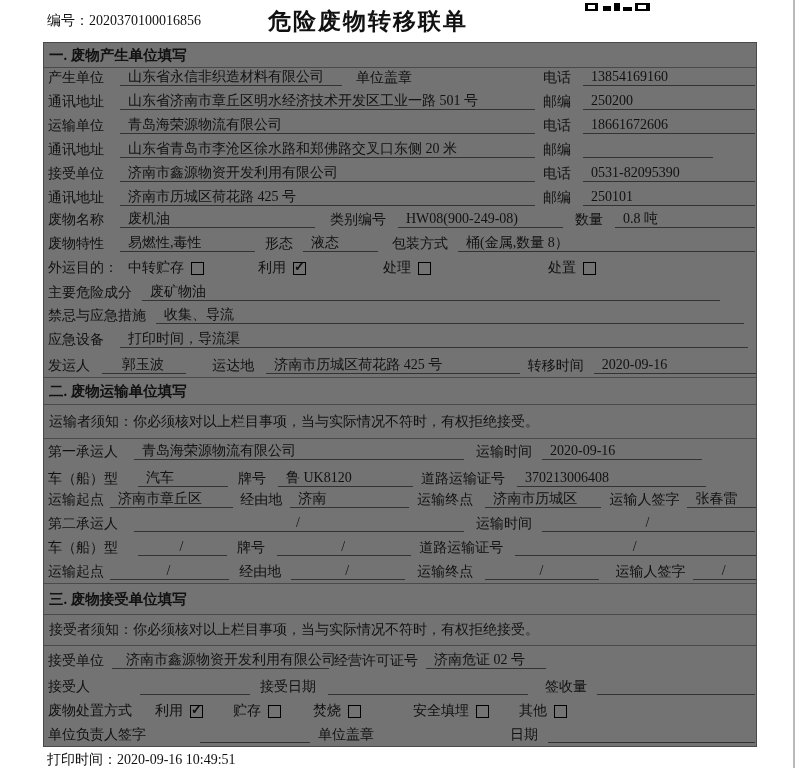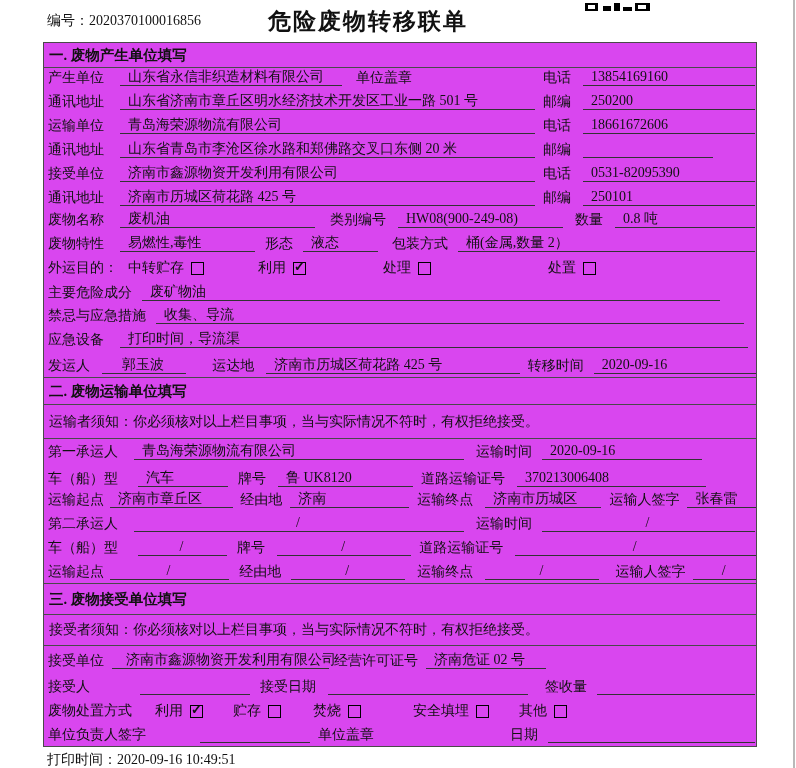--- a/index.html
+++ b/index.html
@@ -5,21 +5,21 @@
   html,body{margin:0;padding:0;background:#fff;}
   .page{position:relative;width:796px;height:768px;background:#fff;overflow:hidden;
         font-family:"Liberation Serif","DejaVu Serif",serif;color:#111;font-size:14px;}
   .page-edge{position:absolute;top:0;right:1px;width:2px;height:768px;background:#b9b9b9;}
   .qr{position:absolute;left:585px;top:0;width:66px;height:9px;}
   .topbar{position:relative;height:42px;}
   .serial{position:absolute;left:47px;top:12px;font-size:14px;white-space:nowrap;}
   .doc-title{position:absolute;left:0;right:60px;top:6px;text-align:center;
              font-size:23px;font-weight:bold;letter-spacing:2px;}
   .formbox{position:absolute;left:43px;top:42px;width:714px;height:705px;
-           border:1px solid #4a4a4a;box-sizing:border-box;background:#d946ef;}
+           border:1px solid #4a4a4a;box-sizing:border-box;background:#737373;}
   .row{display:flex;align-items:flex-end;box-sizing:border-box;padding:0 0 3px 4px;white-space:nowrap;}
   .sechdr{display:flex;align-items:center;box-sizing:border-box;padding-left:5px;
           font-weight:bold;font-size:14.5px;border-bottom:1px solid #4a4a4a;}
   .sechdr.mid{border-top:1px solid #4a4a4a;}
   .notice{display:flex;align-items:center;box-sizing:border-box;padding-left:5px;
           border-bottom:1px solid #4a4a4a;}
   .lb{display:inline-block;line-height:17px;}
   .u{display:inline-block;line-height:17px;border-bottom:1px solid #333;
      padding:0 2px 0 8px;box-sizing:border-box;overflow:visible;}
   .u.ctr{text-align:center;padding-left:0;}
@@ -105,21 +105,21 @@
       <span class="lb" style="margin-left:12px;width:28px">数量</span>
       <span class="u" style="margin-left:12px;width:140px">0.8 吨</span>
     </div>
 
     <div class="row" style="height:24px">
       <span class="lb" style="width:72px">废物特性</span>
       <span class="u" style="width:135px">易燃性,毒性</span>
       <span class="lb" style="margin-left:10px;width:28px">形态</span>
       <span class="u" style="margin-left:10px;width:75px">液态</span>
       <span class="lb" style="margin-left:14px;width:56px">包装方式</span>
-      <span class="u" style="margin-left:10px;width:297px">桶(金属,数量 2）</span>
+      <span class="u" style="margin-left:10px;width:297px">桶(金属,数量 8）</span>
     </div>
 
     <div class="row" style="height:25px;align-items:center;padding-bottom:0">
       <span class="lb">外运目的：</span>
       <span class="lb" style="margin-left:10px">中转贮存</span>
       <span class="cb"></span>
       <span class="lb" style="margin-left:54px">利用</span>
       <span class="cb checked"></span>
       <span class="lb" style="margin-left:77px">处理</span>
       <span class="cb"></span>

